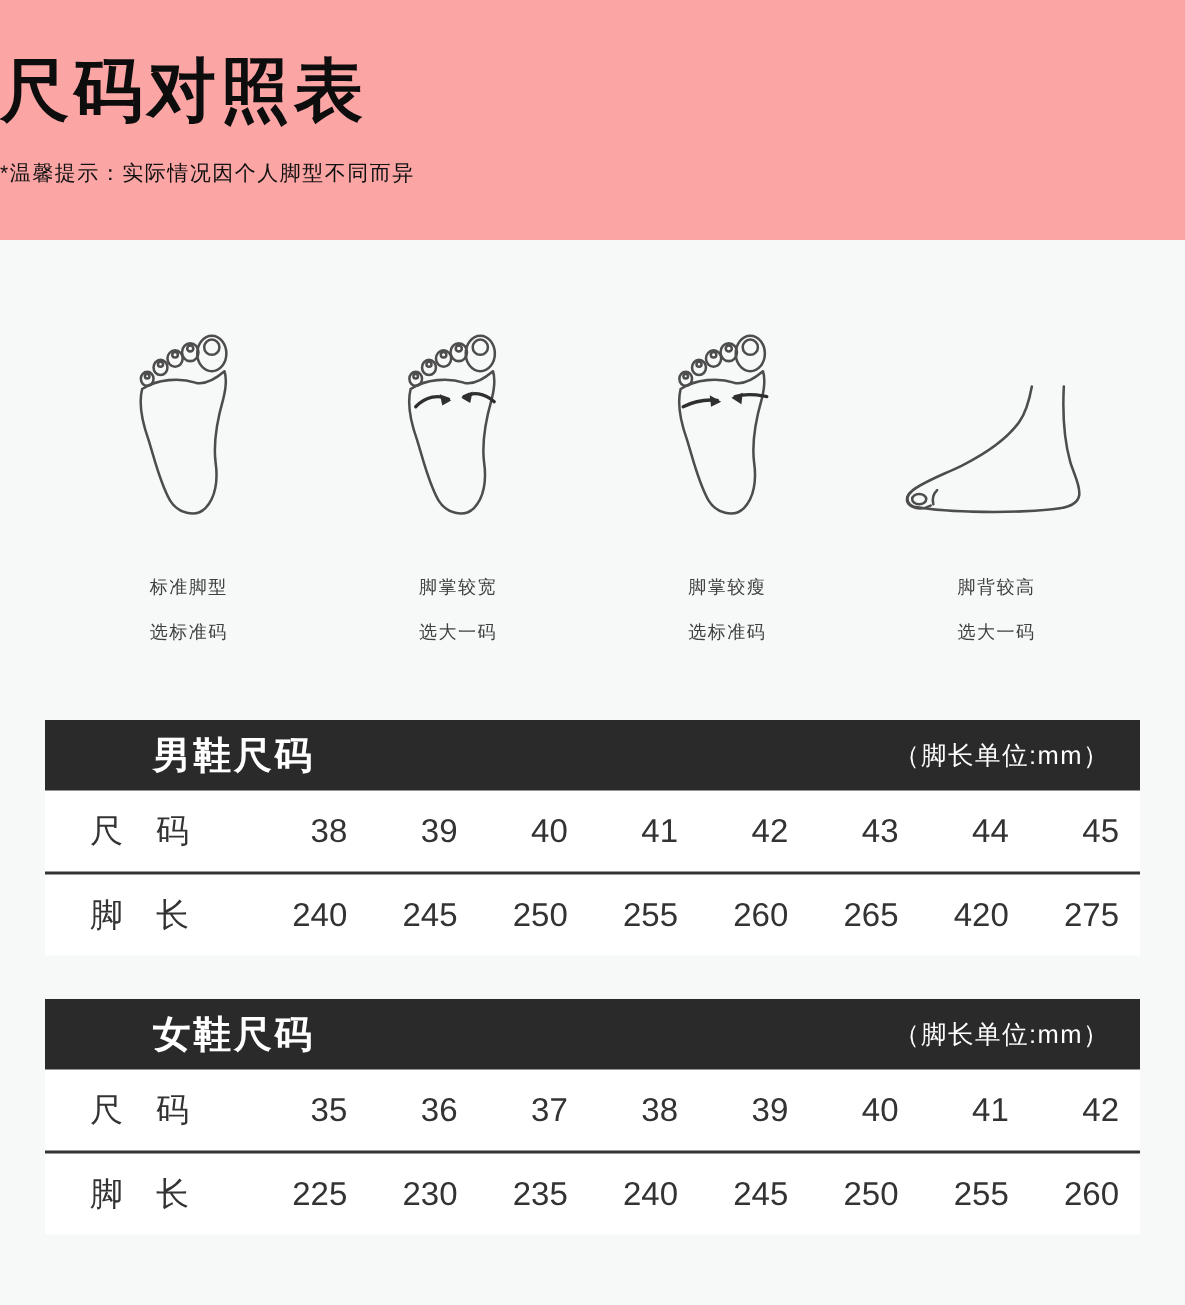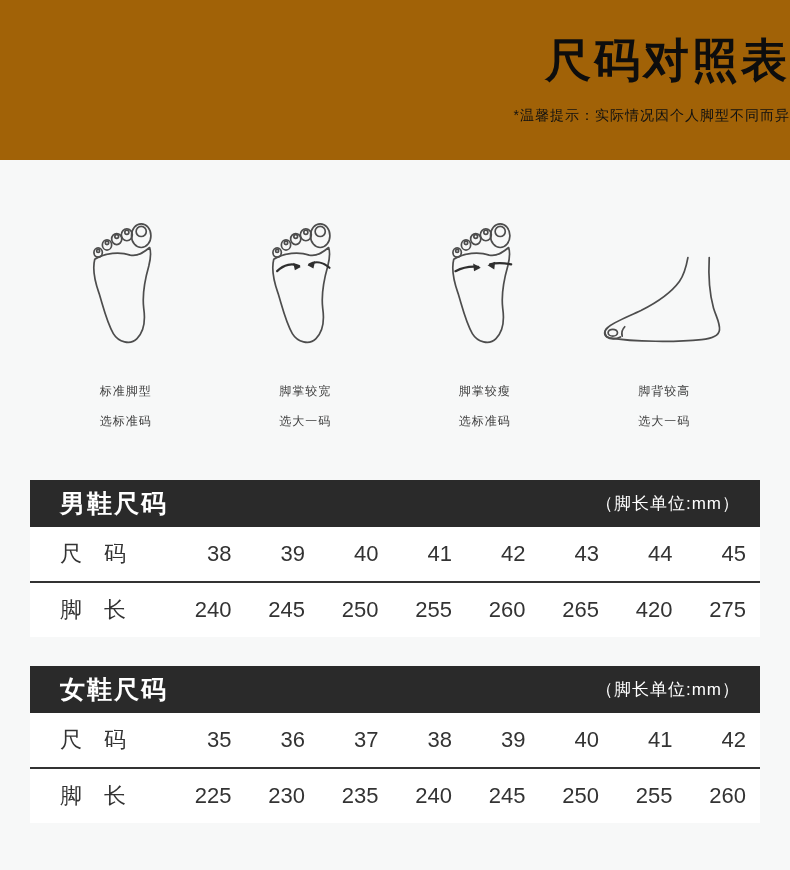--- a/index.html
+++ b/index.html
@@ -5,22 +5,22 @@
   * { box-sizing: border-box; margin: 0; padding: 0; }
   html, body { width: 790px; height: 870px; }
   body {
     font-family: "Liberation Sans", "DejaVu Sans", sans-serif;
     background: #ffffff;
     color: #333333;
     overflow: hidden;
   }
   .top-section {
     height: 160px;
-    background: #a16207;
-    text-align: right;
+    background: #fca5a5;
+    text-align: left;
   }
   .page-title {
     padding-top: 30px;
     font-size: 46px;
     font-weight: 700;
     color: #0d0d0d;
     letter-spacing: 3px;
   }
   .page-subtitle {
     margin-top: 15px;
@@ -63,20 +63,21 @@
     display: flex;
     align-items: center;
     justify-content: space-between;
     padding: 0 20px 0 30px;
   }
   .card-title {
     color: #ffffff;
     font-size: 25px;
     font-weight: 700;
     letter-spacing: 2px;
+    margin-left: 42px;
   }
   .card-note {
     color: #ffffff;
     font-size: 17px;
     letter-spacing: 1px;
   }
   .trow {
     height: 54px;
     display: flex;
     align-items: center;

